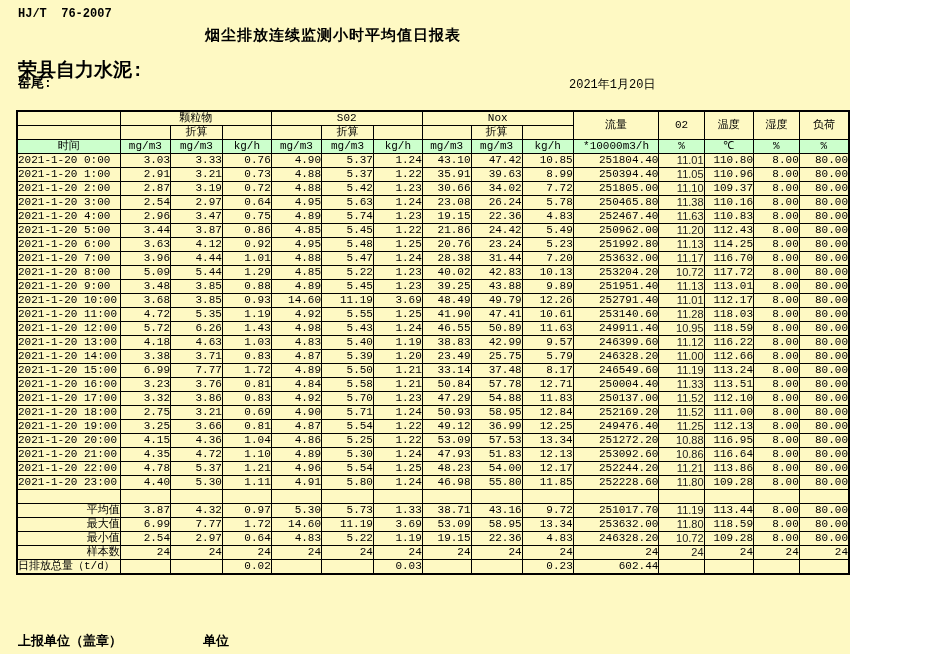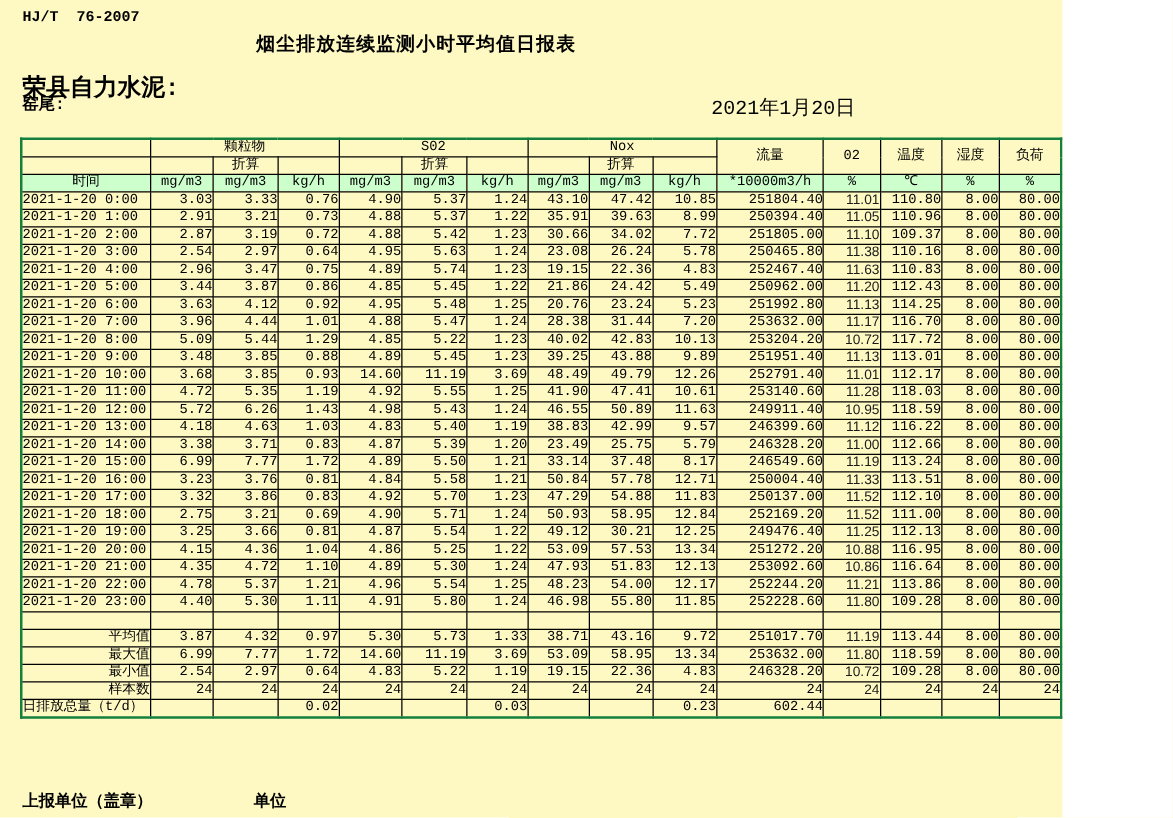--- a/index.html
+++ b/index.html
@@ -11,31 +11,31 @@
     background: #fef9c3;
     color: #000;
     font-family: "Liberation Mono", "DejaVu Sans Mono", monospace;
     overflow: hidden;
   }
   .abs { position: absolute; white-space: pre; }
   .std-label  { left: 18px;  top: 7px;  font-size: 12px; font-weight: bold; }
   .rpt-title  { left: 205px; top: 26px; font-size: 15px; font-weight: bold; letter-spacing: 1px; }
   .company    { left: 18px;  top: 57px; font-size: 19px; font-weight: bold; }
   .station    { left: 18px;  top: 74px; font-size: 13px; font-weight: bold; }
-  .rpt-date   { left: 569px; top: 76px; font-size: 16px; }
+  .rpt-date   { left: 569px; top: 76px; font-size: 12px; }
   .foot-note  { left: 18px;  top: 614px; font-size: 12px; font-weight: bold; }
   .foot-org   { left: 18px;  top: 632px; font-size: 13px; font-weight: bold; }
   .foot-unit  { left: 203px; top: 632px; font-size: 13px; font-weight: bold; }
 
   table.report {
     position: absolute;
     left: 16px; top: 110px;
     border-collapse: collapse;
     table-layout: fixed;
-    border: 2px solid #15803d;
+    border: 2px solid #000000;
   }
   table.report td {
     border: 1px solid #000;
     font-size: 11px;
     height: 13.55px;
     line-height: 13px;
     padding: 0;
     overflow: hidden;
     white-space: pre;
     vertical-align: middle;
@@ -447,21 +447,21 @@
         </tr>
         <tr>
           <td class="time">2021-1-20 19:00</td>
           <td class="num">3.25</td>
           <td class="num">3.66</td>
           <td class="num">0.81</td>
           <td class="num">4.87</td>
           <td class="num">5.54</td>
           <td class="num">1.22</td>
           <td class="num">49.12</td>
-          <td class="num">30.21</td>
+          <td class="num">36.99</td>
           <td class="num">12.25</td>
           <td class="num">249476.40</td>
           <td class="num o2">11.25</td>
           <td class="num">112.13</td>
           <td class="num">8.00</td>
           <td class="num">80.00</td>
         </tr>
         <tr>
           <td class="time">2021-1-20 20:00</td>
           <td class="num">4.15</td>

